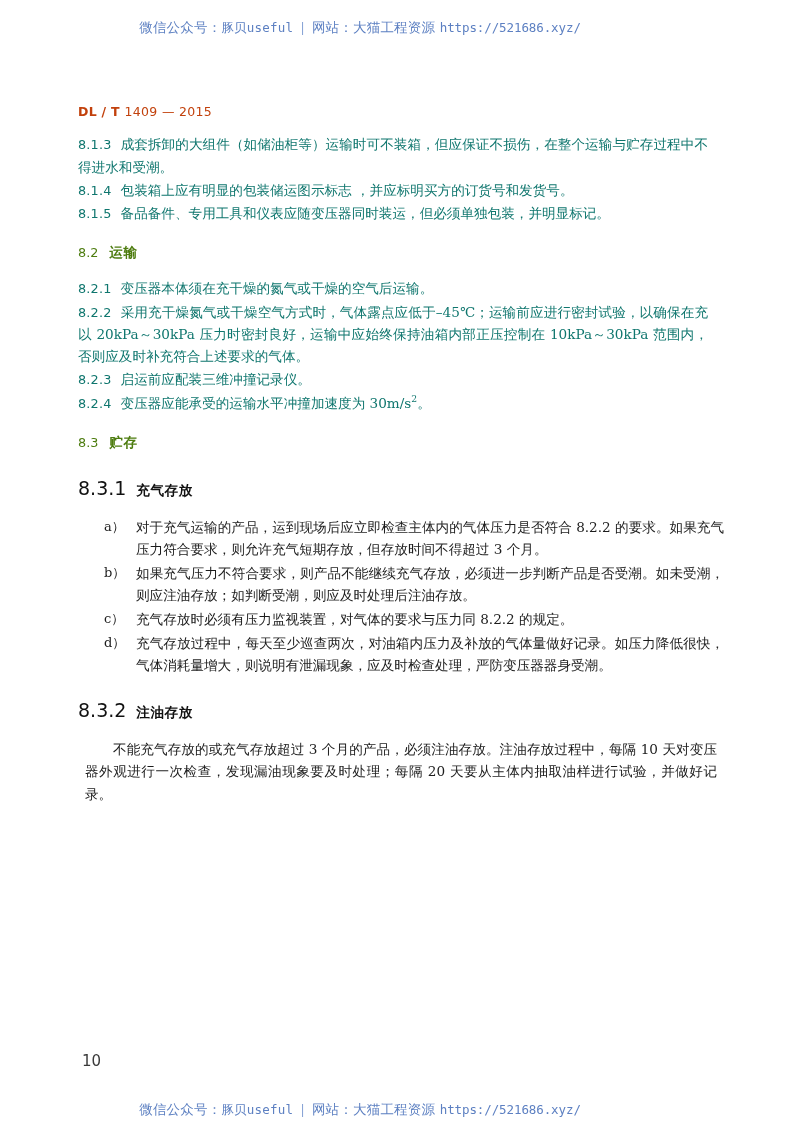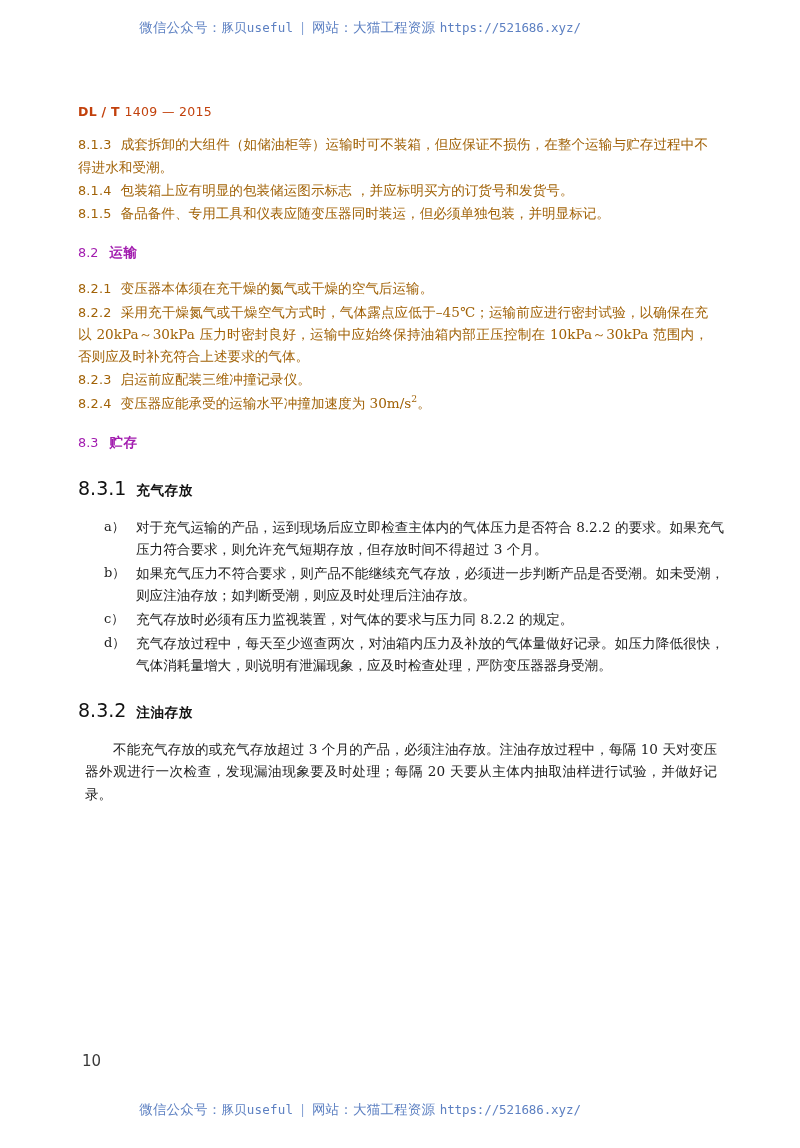--- a/index.html
+++ b/index.html
@@ -69,35 +69,35 @@
   }
   .std-no .sn-num { font-weight: normal; }
 
   
   .clause {
     font-size: 13.6px;
     line-height: 1.62;
     margin: 0 16px 1px 0;
     text-align: justify;
     text-justify: inter-ideograph;
-    color: #a16207;
+    color: #0f766e;
   }
   .clause .cno {
     font-family: "DejaVu Sans", "Liberation Sans", sans-serif;
     font-size: 12.8px;
     letter-spacing: 0.2px;
     margin-right: 9px;
   }
 
   
   .heading2 {
     font-size: 13.6px;
     line-height: 1.6;
     margin: 17px 0 13px 0;
-    color: #a21caf;
+    color: #4d7c0f;
   }
   .heading2 .hno {
     font-family: "DejaVu Sans", "Liberation Sans", sans-serif;
     font-size: 12.8px;
     font-weight: normal;
     margin-right: 11px;
   }
   .heading2 .htxt {
     font-family: "DejaVu Sans", "Liberation Sans", sans-serif;
     font-weight: bold;

